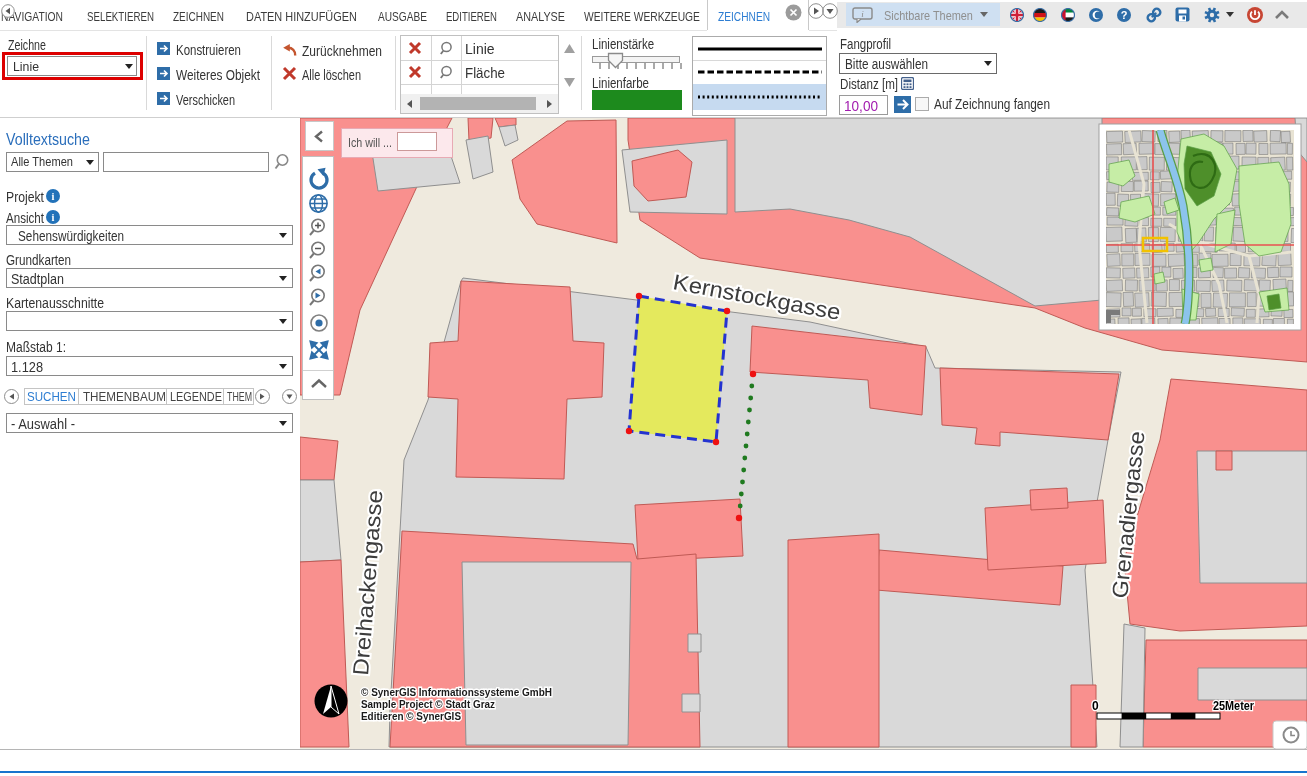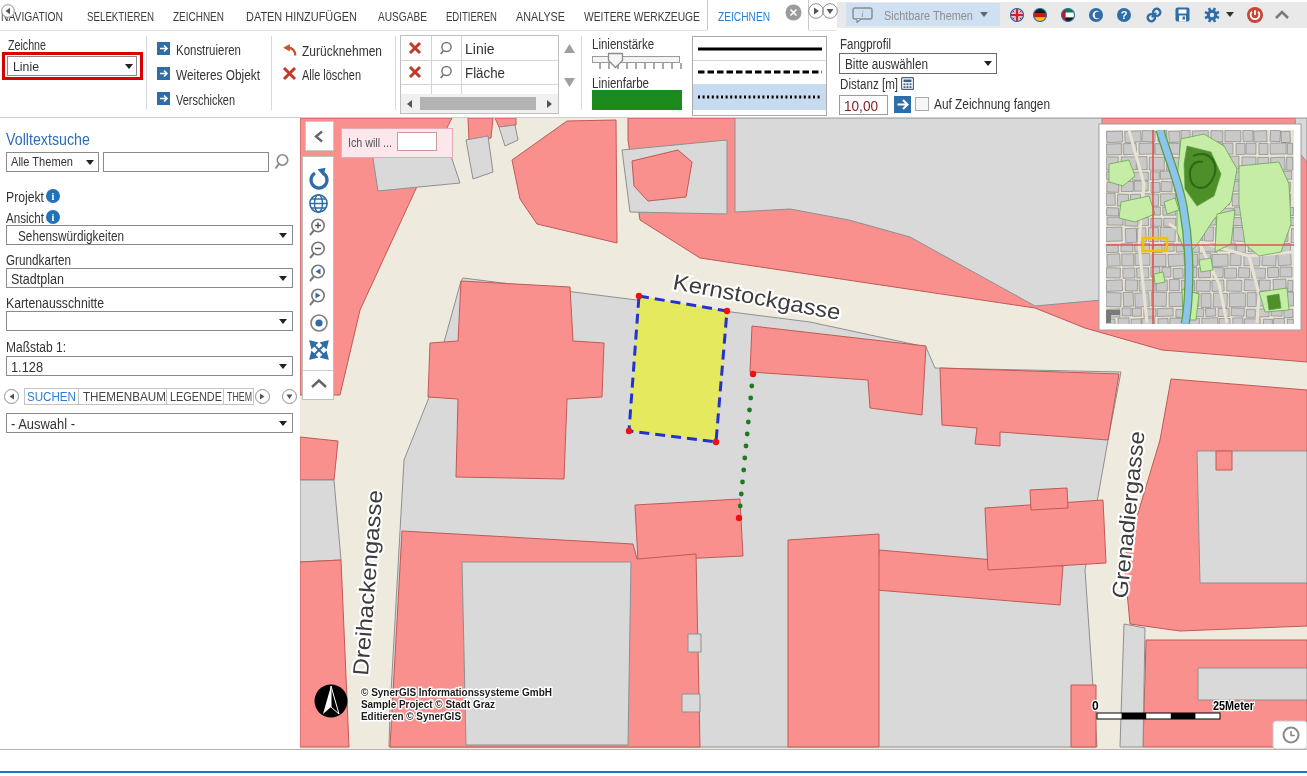--- a/index.html
+++ b/index.html
@@ -239,21 +239,21 @@
       <g fill="#44618c">
         <rect x="2.5" y="6.4" width="2" height="1.8"></rect>
         <rect x="5.5" y="6.4" width="2" height="1.8"></rect>
         <rect x="8.5" y="6.4" width="2" height="1.8"></rect>
         <rect x="2.5" y="9.2" width="2" height="1.8"></rect>
         <rect x="5.5" y="9.2" width="2" height="1.8"></rect>
         <rect x="8.5" y="9.2" width="2" height="1.8"></rect>
       </g>
     </svg>
 <div class="dd" style="left:839px;top:95px;width:49px;height:20px;border-color:#9a9a9a"></div>
-<div class="abs" style="left:844px;top:98px;font-size:14px;color:#7f1d1d;transform:scaleX(0.971);transform-origin:0 50%;white-space:nowrap;">10,00</div>
+<div class="abs" style="left:844px;top:98px;font-size:14px;color:#a21caf;transform:scaleX(0.971);transform-origin:0 50%;white-space:nowrap;">10,00</div>
 <svg style="position:absolute;left:894px;top:96px" width="17" height="17" viewBox="0 0 17 17">
       <rect width="17" height="17" fill="#2e6da8"></rect>
       <path d="M3.5 8.5 H12.5 M9 4 L13.5 8.5 L9 13" stroke="#fff" stroke-width="2" fill="none"></path>
     </svg>
 <div class="abs" style="left:915px;top:97px;width:14px;height:14px;border:1px solid #ababab;background:#f7f7f7"></div>
 <div class="abs" style="left:934px;top:96px;font-size:14px;color:#333;transform:scaleX(0.847);transform-origin:0 50%;white-space:nowrap;">Auf Zeichnung fangen</div>
 <div class="abs" style="left:6px;top:131px;font-size:16px;color:#2a6ebb;transform:scaleX(0.890);transform-origin:0 50%;white-space:nowrap;">Volltextsuche</div>
 <div class="dd" style="left:6px;top:152px;width:93px;height:20px"></div>
 <div class="abs" style="left:11px;top:155px;font-size:12.5px;color:#333;transform:scaleX(0.886);transform-origin:0 50%;white-space:nowrap;">Alle Themen</div>
 <div class="caret" style="left:86px;top:160px"></div>

